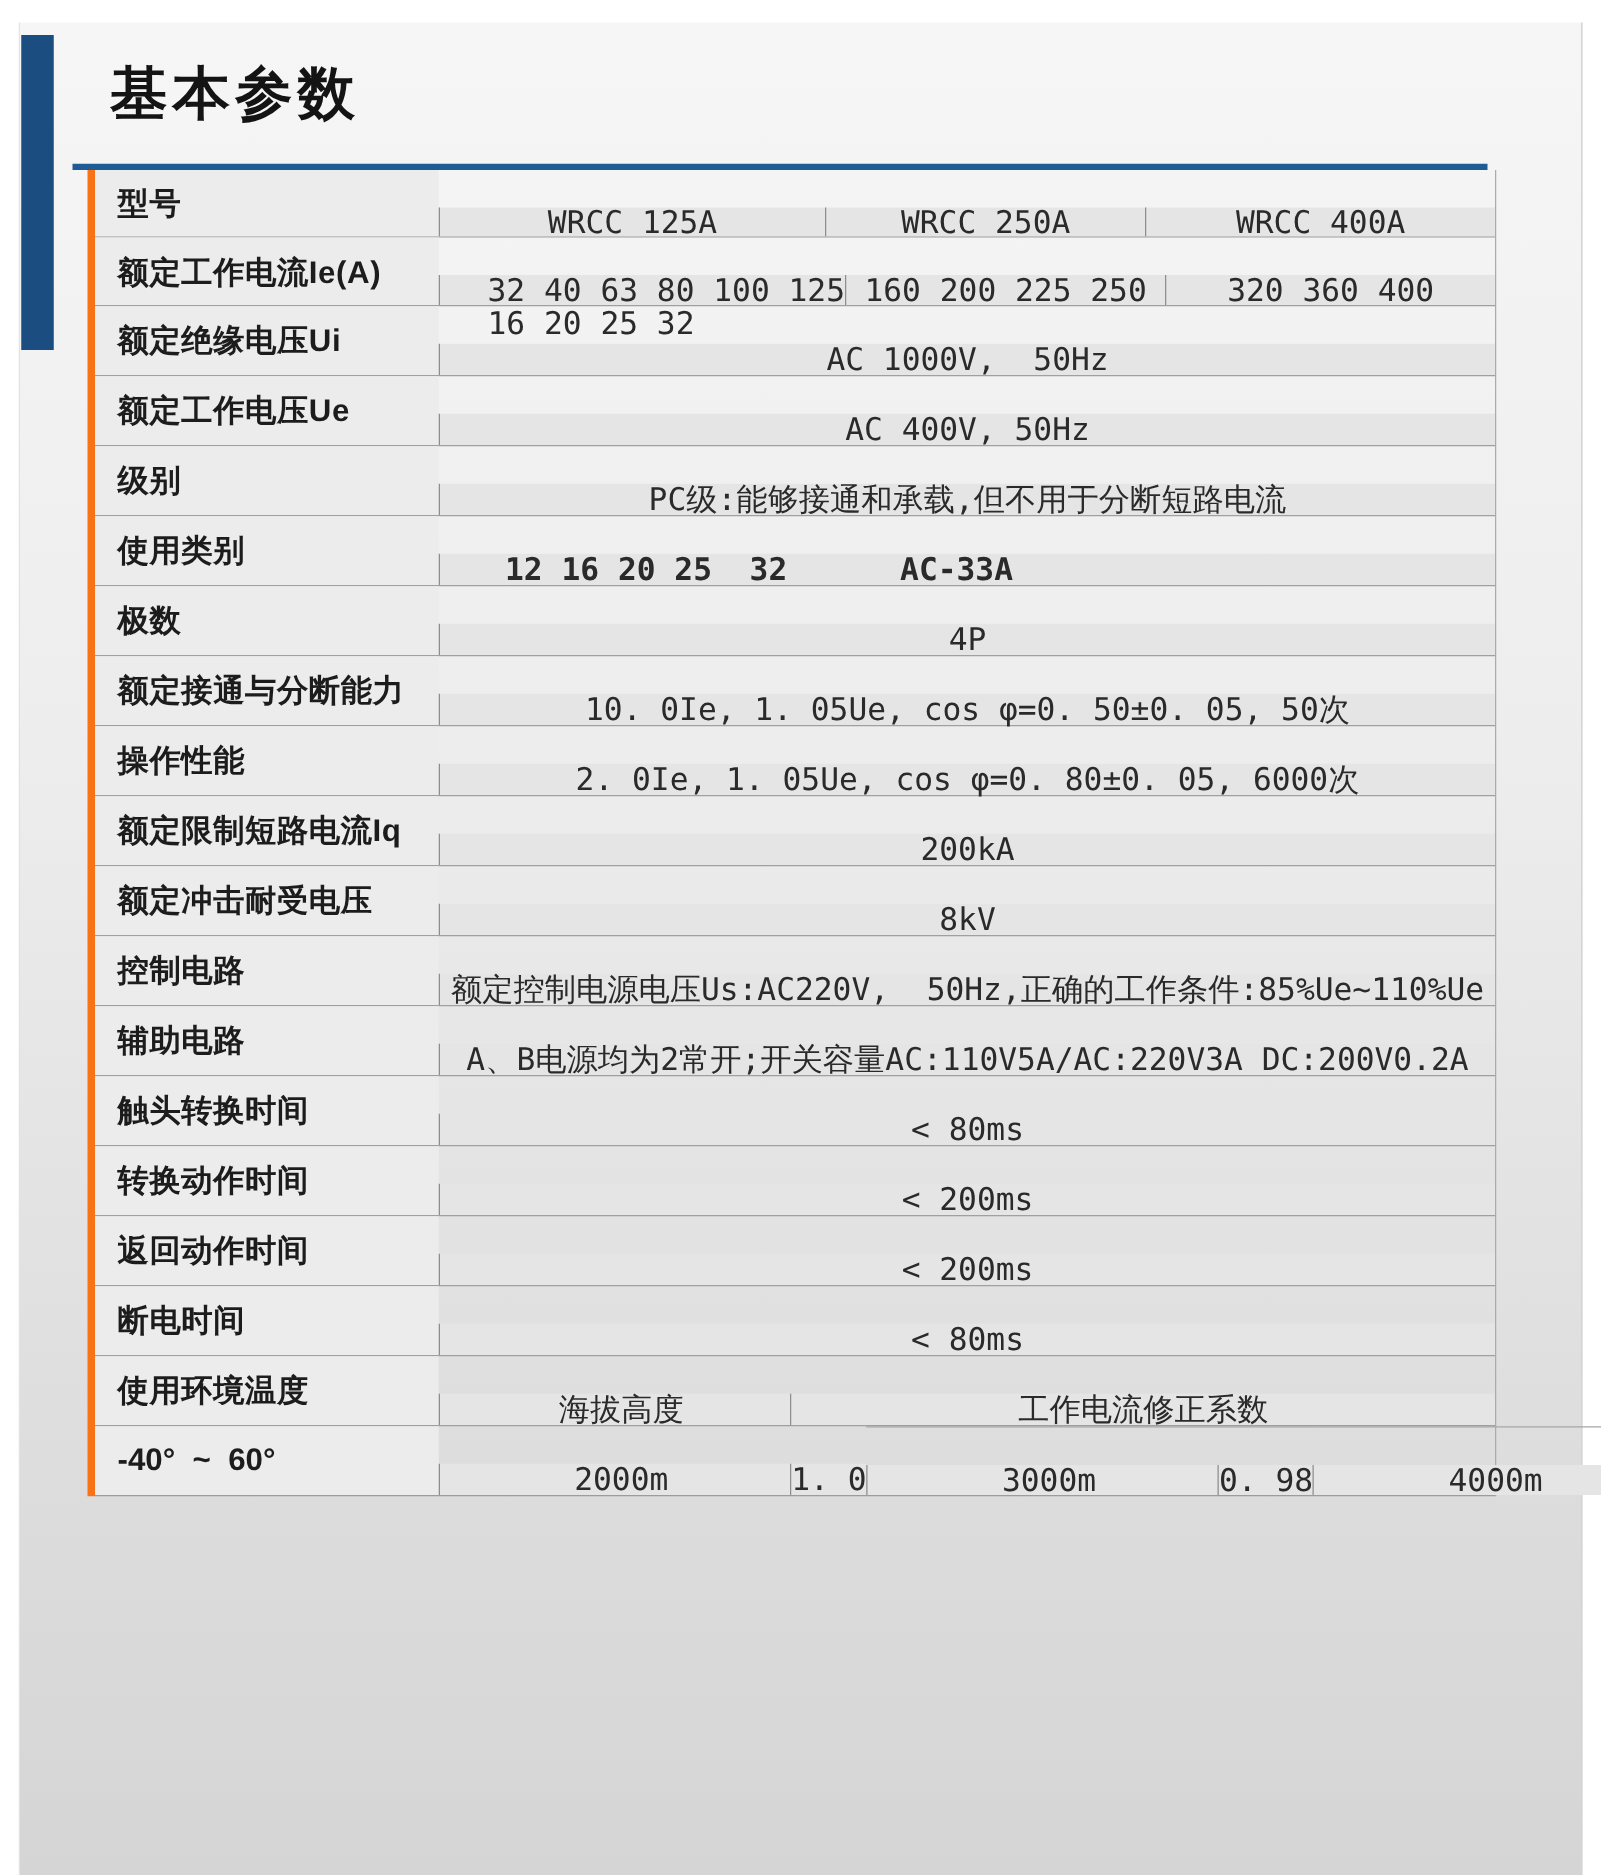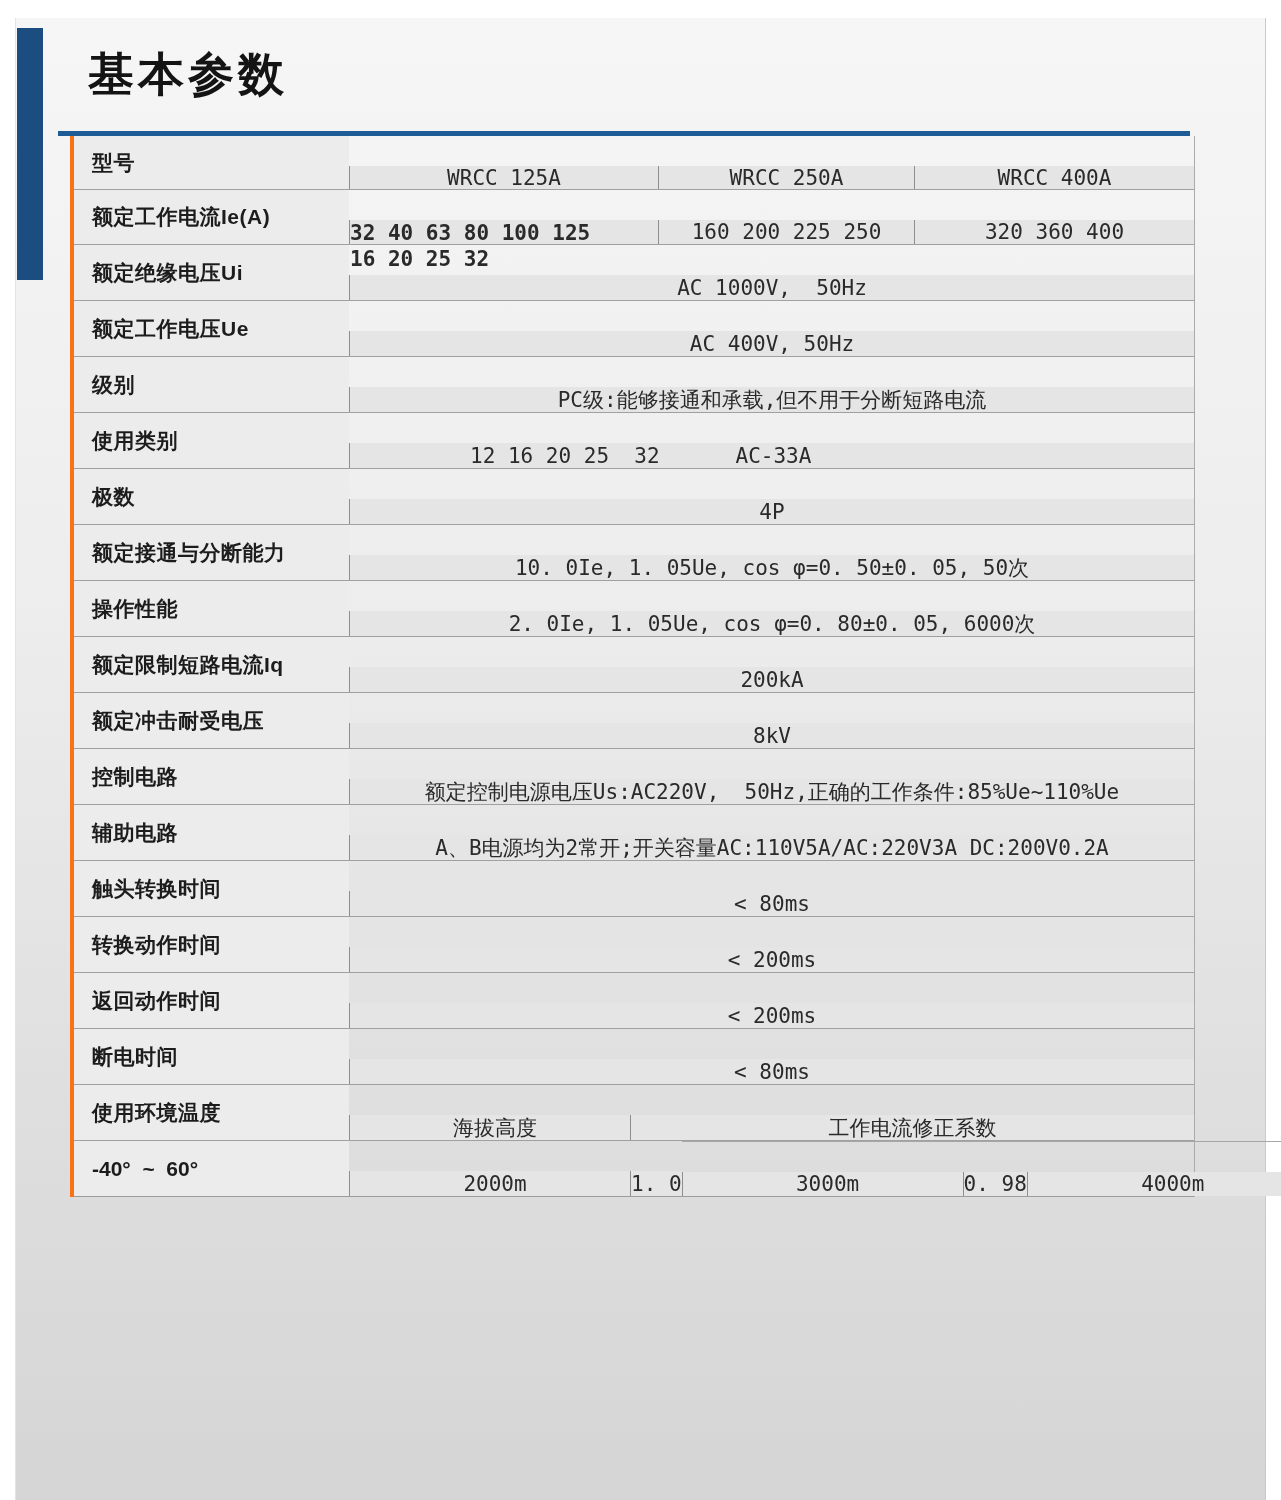--- a/index.html
+++ b/index.html
@@ -15,41 +15,41 @@
   }
   .blue-bar{position:absolute;left:17px;top:28px;width:26px;height:252px;background:#1c4d81;}
   .page-title{
     position:absolute;left:88px;top:44px;font-size:46px;font-weight:700;
     color:#141414;letter-spacing:4px;
   }
   .title-rule{position:absolute;left:58px;top:131px;width:1132px;height:5px;background:#1e5c95;}
 
   .spec-table{
     position:absolute;left:70px;top:136px;width:1120px;
-    border-right:1px solid #ababab;border-left:4px solid #f97316;
-    font-size:21px;color:#262626;
+    border-right:1px solid #ababab;border-left:6px solid #f97316;
+    font-size:25px;color:#262626;
   }
   .row{display:flex;border-bottom:1px solid #a0a0a0;box-sizing:border-box;}
   .h54{height:54px}.h55{height:55px}.h56{height:56px}
   .lbl{
     width:275px;min-width:275px;background:#ececec;display:flex;align-items:center;
     padding-left:18px;box-sizing:border-box;font-weight:600;color:#1c1c1c;
     letter-spacing:0.5px;white-space:pre;
   }
   .val{
     flex:1;background:#e5e5e5;border-left:1px solid #8e8e8e;display:flex;
     align-items:center;justify-content:center;box-sizing:border-box;
     font-family:"DejaVu Sans Mono","Liberation Sans",sans-serif;
     color:#2a2a2a;white-space:pre;margin-top:30px;
   }
   .val.fixed1{flex:0 0 309px;}
   .val.fixed2{flex:0 0 256px;}
   .val.left{justify-content:flex-start;}
-  .pl38{font-weight:bold;}
-  .pl88{padding-left:120px;}
+  .pl38{padding-left:38px;}
+  .pl88{padding-left:52px;font-weight:bold;}
   .two-line{flex-direction:column;align-items:flex-start;justify-content:center;line-height:26px;}
   .env-body{display:flex;border-bottom:1px solid #9c9c9c;box-sizing:border-box;}
   .env-label{
     width:275px;min-width:275px;background:#ececec;display:flex;align-items:center;
     padding-left:18px;box-sizing:border-box;font-weight:600;color:#1c1c1c;white-space:pre;
   }
   .env-right{flex:1;display:flex;}
   .env-sub{display:flex;height:55px;box-sizing:border-box;}
   .env-sub + .env-sub{border-top:1px solid #a6a6a6;}
   .alt-cell{flex:0 0 281px;padding-left:10px;}

